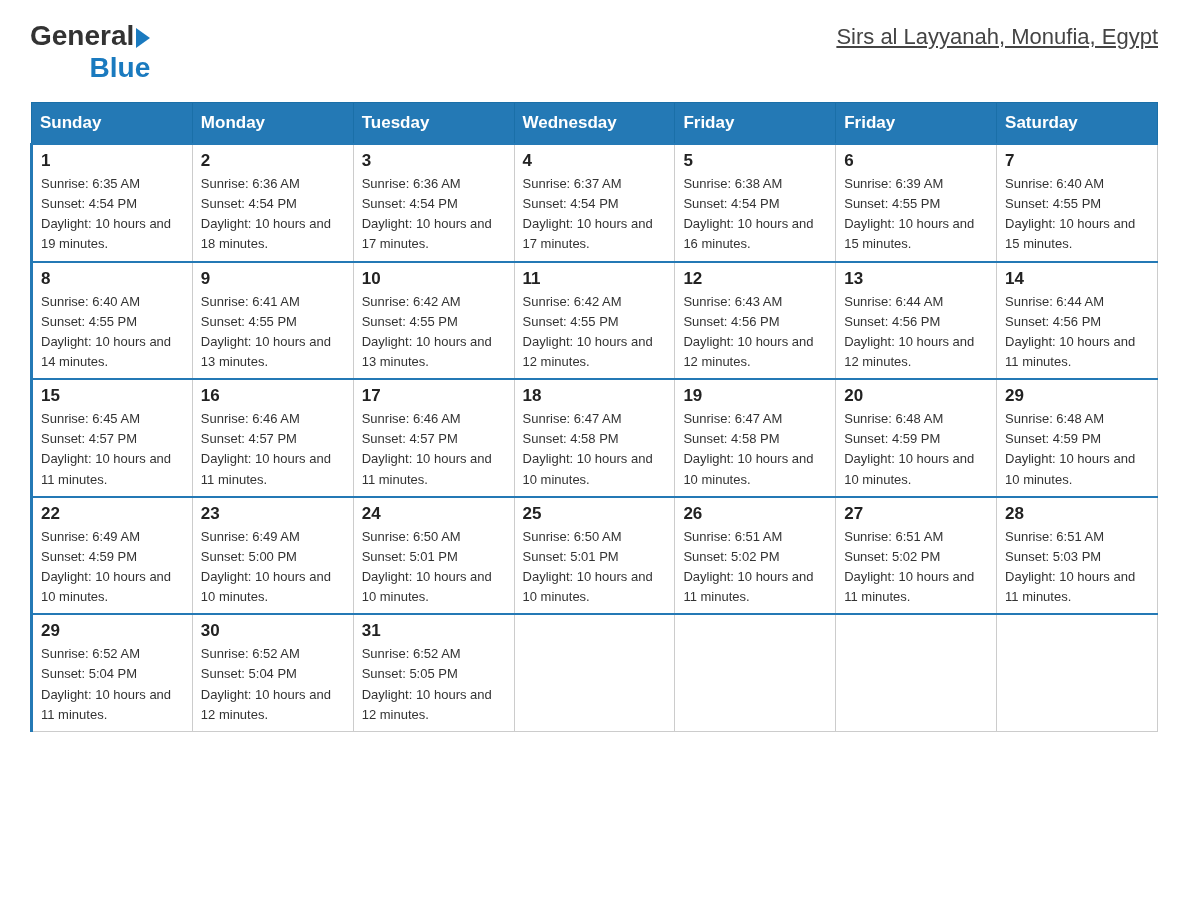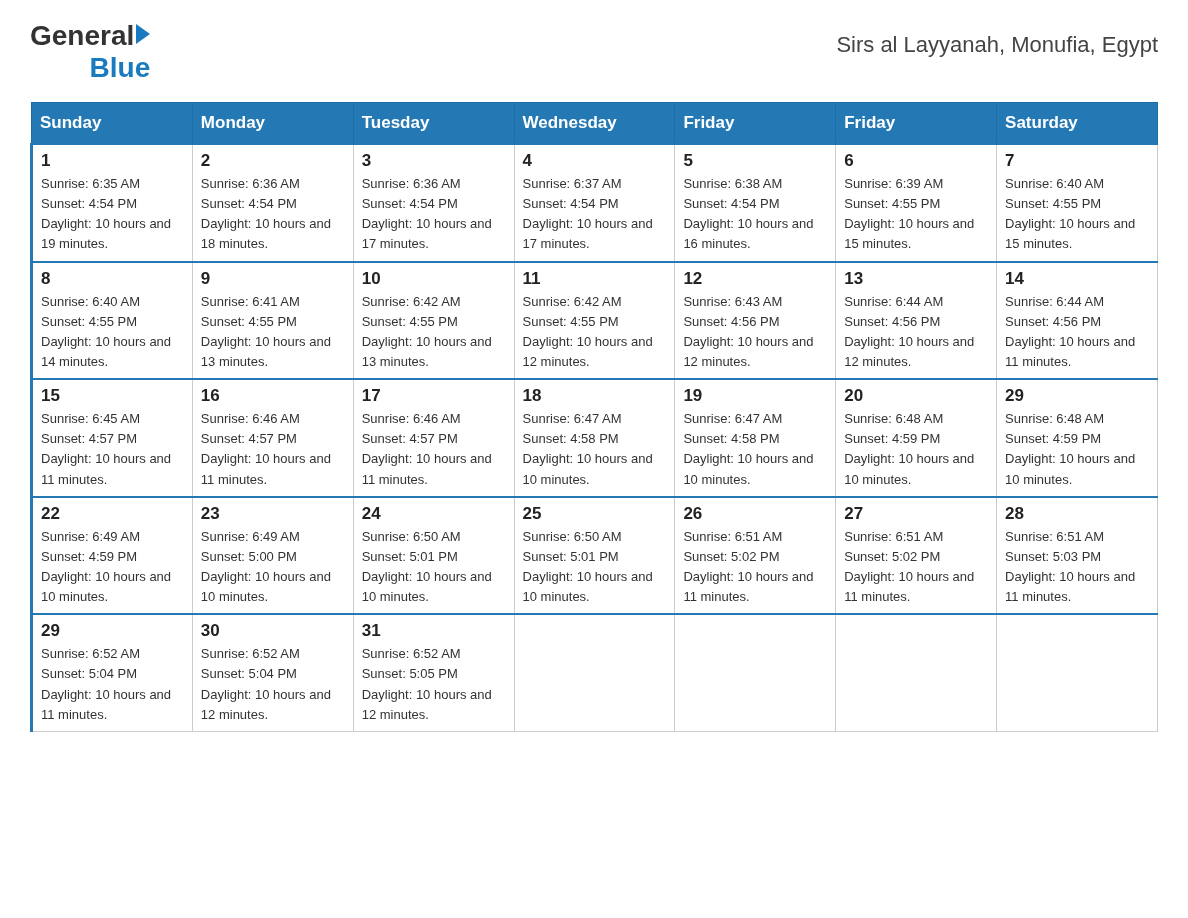--- a/index.html
+++ b/index.html
@@ -30,41 +30,43 @@
       border-bottom: 10px solid transparent;
       margin-left: 2px;
       margin-top: 4px;
     }
     .logo-wrapper {
       display: flex;
       flex-direction: column;
     }
     .logo-line1 {
       display: flex;
+      align-items: center;
     }
     .logo-line2 {
       font-size: 28px;
       font-weight: bold;
       color: #1a7abf;
       margin-left: 2px;
       text-align: right;
     }
     .title-block {
       text-align: right;
     }
     .month-title {
       font-size: 52px;
       font-weight: bold;
       color: #222;
       line-height: 1.1;
     }
     .location-title {
       font-size: 22px;
       color: #444;
-      margin-top: 12px;
+      margin-top: 4px;
+      text-decoration: underline;
     }
     table {
       width: 100%;
       border-collapse: collapse;
       table-layout: fixed;
     }
     thead tr th {
       background-color: #2479b5;
       color: #fff;
       font-size: 17px;

